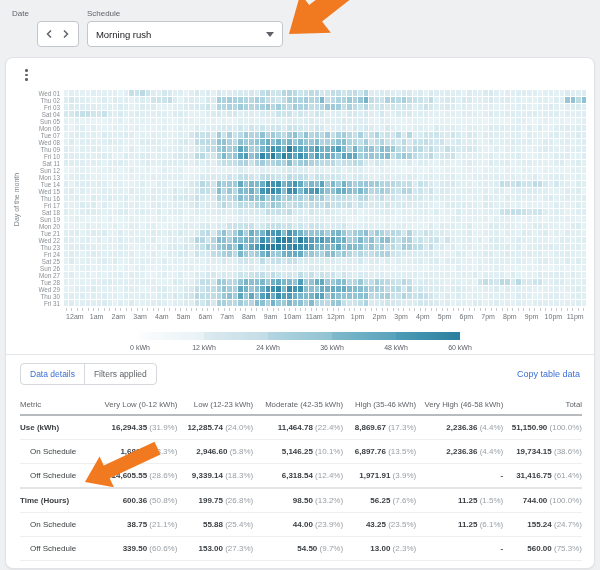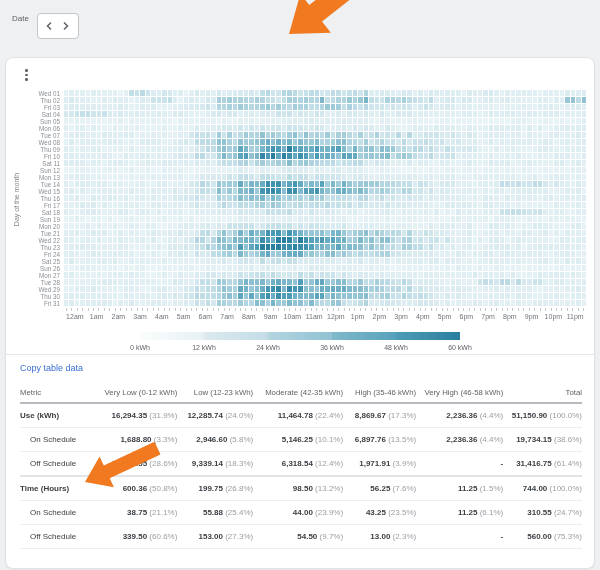--- a/index.html
+++ b/index.html
@@ -1,20 +1,20 @@
 <!DOCTYPE html>
 <html><head>
 <meta charset="utf-8">
 <style>
   * { box-sizing: border-box; margin: 0; padding: 0; }
   html,body { width:600px; height:570px; overflow:hidden; }
   body { font-family:"Liberation Sans", sans-serif; background:#eef0f2; position:relative; }
 
   
-  .toolbar { position:absolute; top:1px; left:12px; display:flex; gap:8px; align-items:center; }
+  .toolbar { position:absolute; top:9px; left:12px; display:flex; gap:8px; align-items:flex-start; }
   .field-label { font-size:8px; color:#5f6368; margin-bottom:3px; }
   .input-box { background:#fff; border:1px solid #c3c7cc; border-radius:4px; height:26px;
                display:flex; align-items:center; padding:0 8px; font-size:9.5px; color:#202124; }
   .date-box { width:148px; justify-content:space-between; }
   .nav-box { width:42px; justify-content:space-around; padding:0 4px; margin-top:12px; }
   .nav-btn { display:flex; align-items:center; cursor:pointer; }
   .sched-box { width:196px; justify-content:space-between; }
   .caret-down { width:0; height:0; border-left:4px solid transparent; border-right:4px solid transparent; border-top:5px solid #5f6368; }
 
   
@@ -88,20 +88,27 @@
       <svg width="9" height="10" viewBox="0 0 9 10">
           <polyline points="6,1.5 2.5,5 6,8.5" fill="none" stroke="#5f6368" stroke-width="1.5"></polyline>
         </svg>
     </span>
     <span class="nav-btn">
       <svg width="9" height="10" viewBox="0 0 9 10">
           <polyline points="3,1.5 6.5,5 3,8.5" fill="none" stroke="#5f6368" stroke-width="1.5"></polyline>
         </svg>
     </span>
   </div>
+  <div>
+    <div class="field-label">Schedule</div>
+    <div class="input-box sched-box">
+      <span>Morning rush</span>
+      <span class="caret-down"></span>
+    </div>
+  </div>
 </div>
 
 <div class="card">
   <div class="card-header">
     <div class="kebab">
         <i></i>
         <i></i>
         <i></i>
       </div>
   </div>
@@ -3260,20 +3267,24 @@
         <span style="left: 20%;">12 kWh</span>
         <span style="left: 40%;">24 kWh</span>
         <span style="left: 60%;">36 kWh</span>
         <span style="left: 80%;">48 kWh</span>
         <span style="left: 100%;">60 kWh</span>
       </div>
   </div>
 
 
   <div class="chips-row">
+    <div class="chip-group">
+      <span class="chip active">Data details</span>
+      <span class="chip">Filters applied</span>
+    </div>
     <span class="copy-link">Copy table data</span>
   </div>
 
   <table>
     <colgroup>
       <col class="c-metric">
         <col class="c1">
         <col class="c2">
         <col class="c3">
         <col class="c4">
@@ -3328,21 +3339,21 @@
           <td><span class="val">11.25</span><span class="pct"> (1.5%)</span></td>
           <td><span class="val">744.00</span><span class="pct"> (100.0%)</span></td>
         </tr>
         <tr class="sub">
           <td>On Schedule</td>
           <td><span class="val">38.75</span><span class="pct"> (21.1%)</span></td>
           <td><span class="val">55.88</span><span class="pct"> (25.4%)</span></td>
           <td><span class="val">44.00</span><span class="pct"> (23.9%)</span></td>
           <td><span class="val">43.25</span><span class="pct"> (23.5%)</span></td>
           <td><span class="val">11.25</span><span class="pct"> (6.1%)</span></td>
-          <td><span class="val">310.55</span><span class="pct"> (24.7%)</span></td>
+          <td><span class="val">155.24</span><span class="pct"> (24.7%)</span></td>
         </tr>
         <tr class="sub">
           <td>Off Schedule</td>
           <td><span class="val">339.50</span><span class="pct"> (60.6%)</span></td>
           <td><span class="val">153.00</span><span class="pct"> (27.3%)</span></td>
           <td><span class="val">54.50</span><span class="pct"> (9.7%)</span></td>
           <td><span class="val">13.00</span><span class="pct"> (2.3%)</span></td>
           <td><span class="val">-</span></td>
           <td><span class="val">560.00</span><span class="pct"> (75.3%)</span></td>
         </tr>

